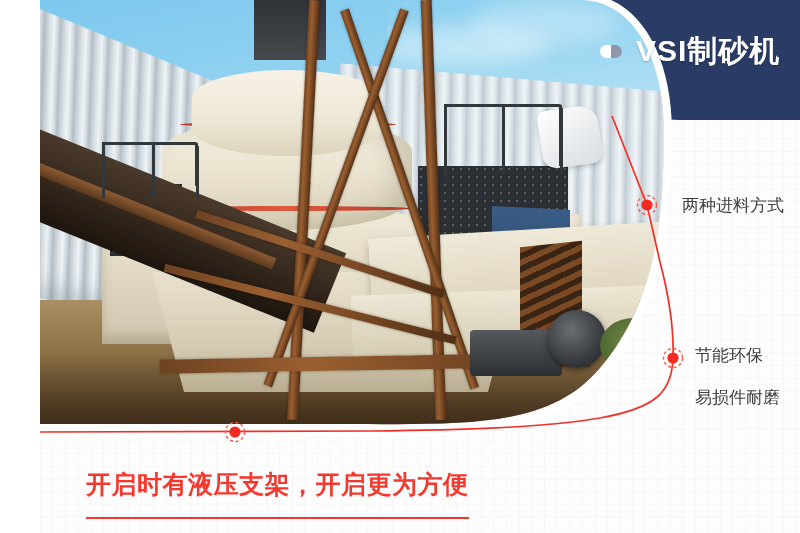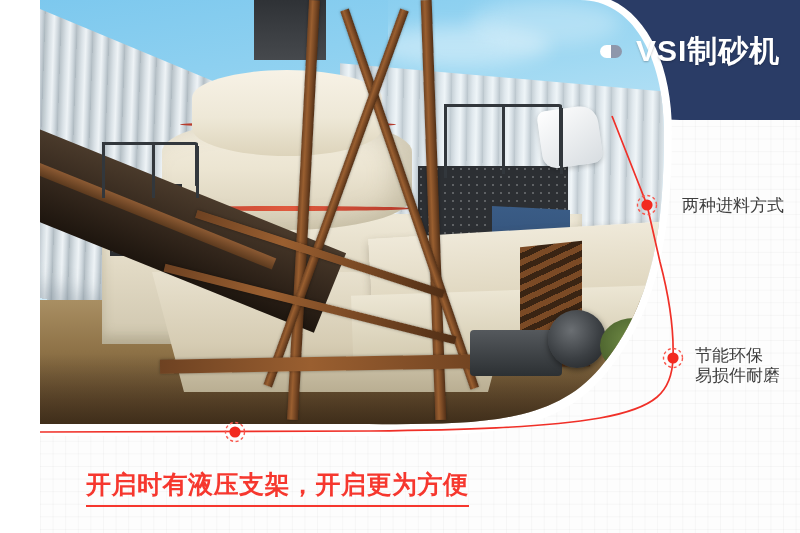--- a/index.html
+++ b/index.html
@@ -269,33 +269,33 @@
   .ann-label {
     position:absolute;
     color:#3e3e3e;
     font-size:17px;
     line-height:1.35;
     white-space:nowrap;
     z-index:30;
   }
   #ann-1 { left:642px; top:195px;text-align:right; }
   #ann-2 { left:655px; top:345px; }
-  #ann-3 { left:655px; top:365px; }
+  #ann-3 { left:655px; top:387px; }
 
   
   .caption {
     position:absolute;
     left:46px; top:468px;
     z-index:30;
     font-size:25px;
     font-weight:bold;
     color:#f6372e;
     letter-spacing:.5px;
     white-space:nowrap;
-    padding-bottom:4px;
+    padding-bottom:16px;
     border-bottom:2px solid #f6372e;
   }
 </style>
 </head>
 <body>
 
 <div id="canvas">
 
   <div class="grid-bg"></div>
 

